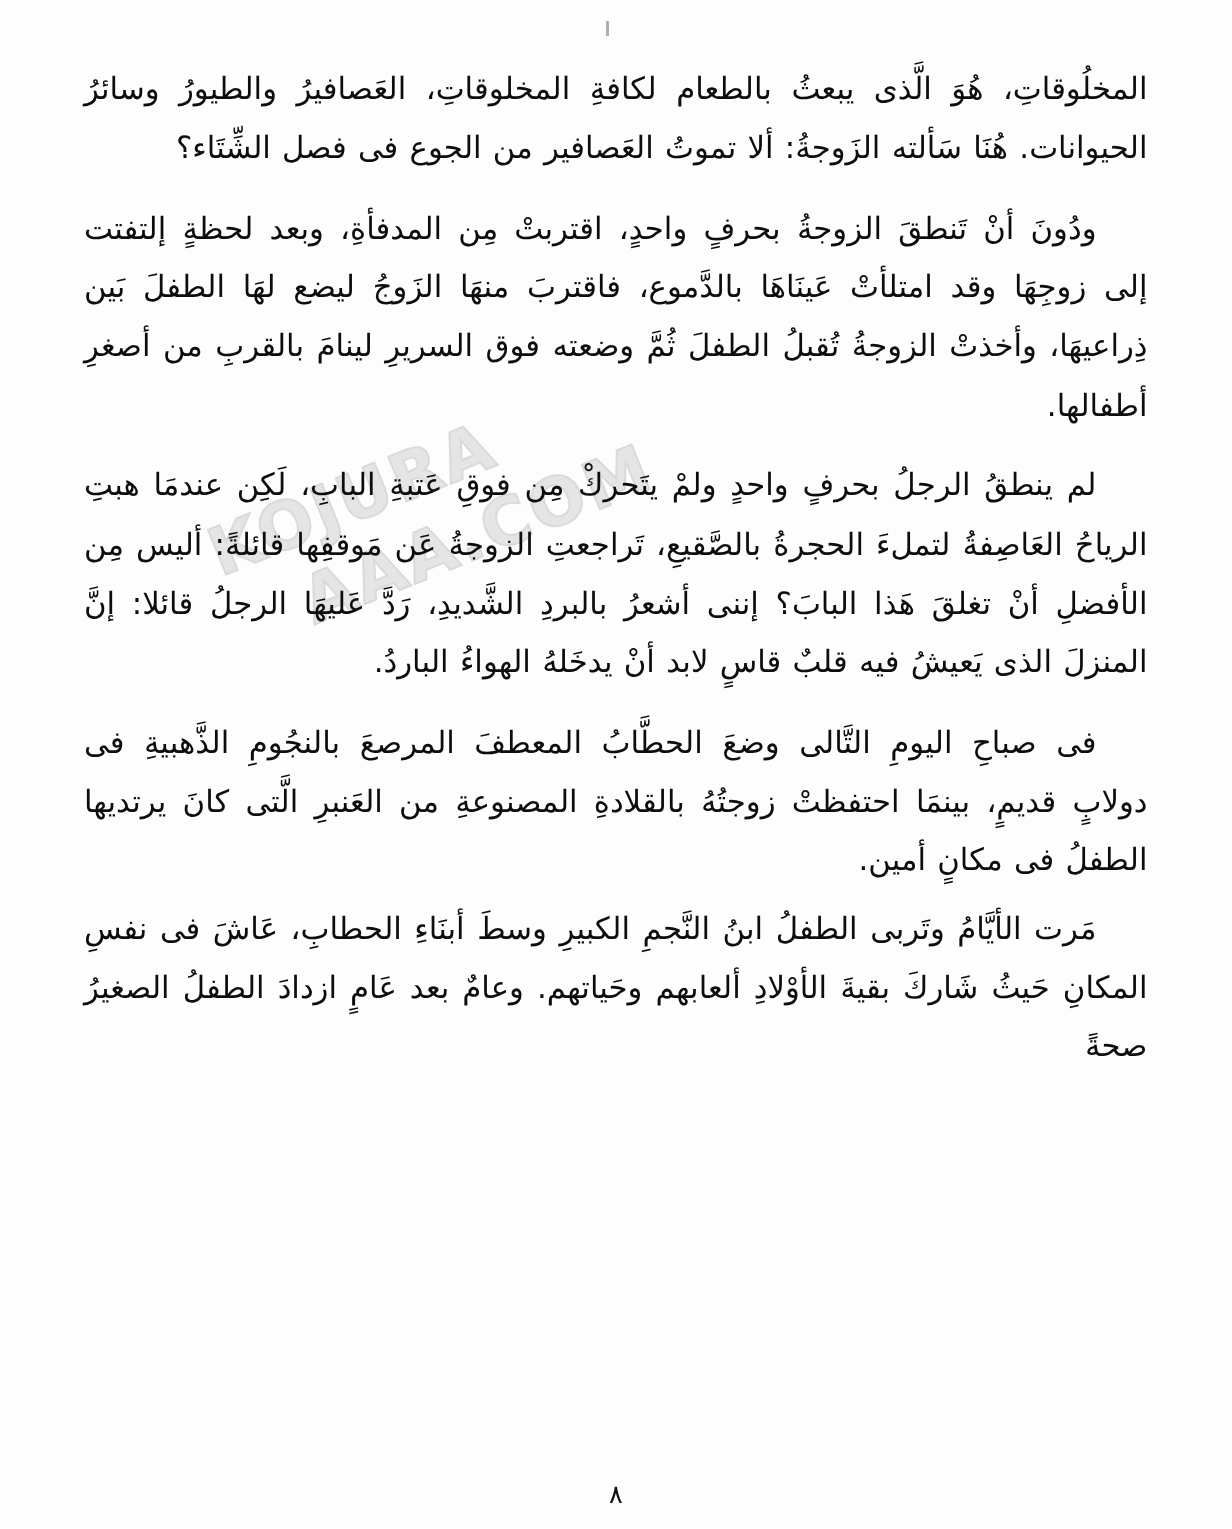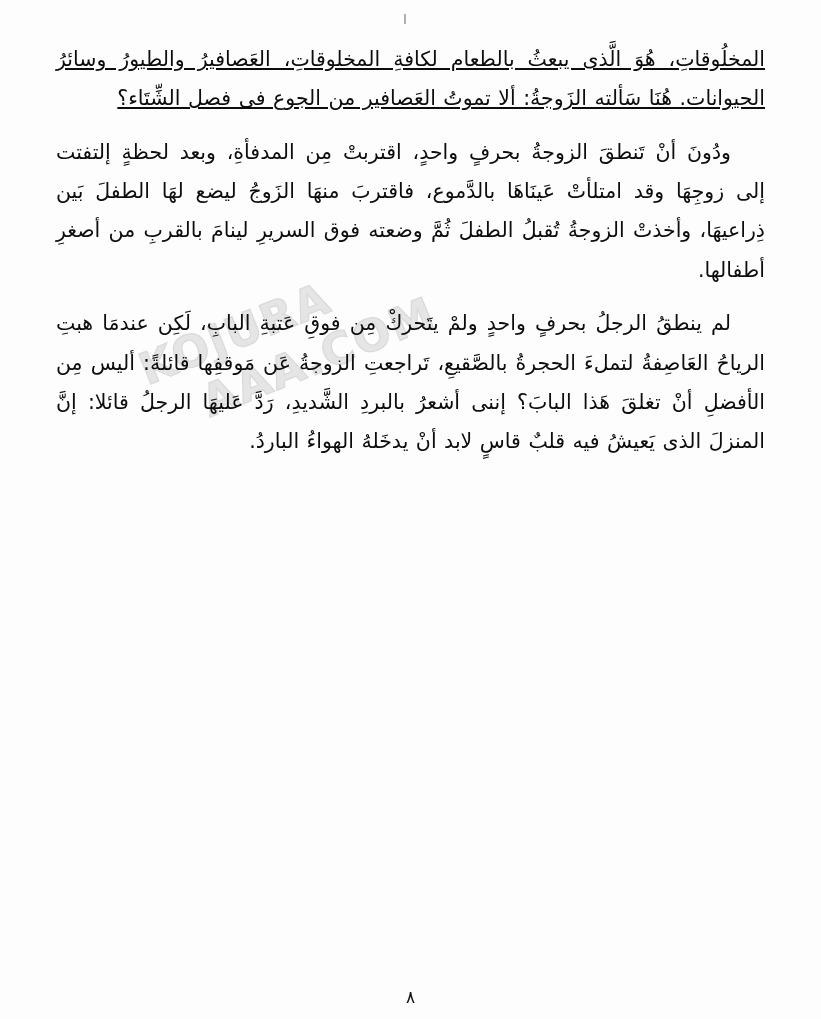--- a/index.html
+++ b/index.html
@@ -45,21 +45,20 @@
     line-height: 1.92;
     color: #0d0d0d;
     text-align: justify;
     text-align-last: right;
     letter-spacing: 0.1px;
     word-spacing: 1px;
     text-indent: 34px;
   }
   p.para.no-indent {
     text-indent: 0;
-    text-decoration: underline;
   }
   p.para.tight {
     margin-bottom: 6px;
   }
   .page-number {
     position: absolute;
     bottom: 12px;
     left: 0;
     right: 0;
     text-align: center;
@@ -112,16 +111,18 @@
 
   <div class="watermark">
     <div class="wm-text">KOJURA</div>
     <div class="wm-text wm-line2">AAA.COM</div>
   </div>
 
   <div class="text-column">
     <p class="para no-indent">المخلُوقاتِ، هُوَ الَّذى يبعثُ بالطعام لكافةِ المخلوقاتِ، العَصافيرُ والطيورُ وسائرُ الحيوانات. هُنَا سَألته الزَوجةُ: ألا تموتُ العَصافير من الجوع فى فصل الشِّتَاء؟</p>
     <p class="para">ودُونَ أنْ تَنطقَ الزوجةُ بحرفٍ واحدٍ، اقتربتْ مِن المدفأةِ، وبعد لحظةٍ إلتفتت إلى زوجِهَا وقد امتلأتْ عَينَاهَا بالدَّموع، فاقتربَ منهَا الزَوجُ ليضع لهَا الطفلَ بَين ذِراعيهَا، وأخذتْ الزوجةُ تُقبلُ الطفلَ ثُمَّ وضعته فوق السريرِ لينامَ بالقربِ من أصغرِ أطفالها.</p>
     <p class="para">لم ينطقُ الرجلُ بحرفٍ واحدٍ ولمْ يتَحركْ مِن فوقِ عَتبةِ البابِ، لَكِن عندمَا هبتِ الرياحُ العَاصِفةُ لتملءَ الحجرةُ بالصَّقيعِ، تَراجعتِ الزوجةُ عَن مَوقفِها قائلةً: أليس مِن الأفضلِ أنْ تغلقَ هَذا البابَ؟ إننى أشعرُ بالبردِ الشَّديدِ، رَدَّ عَليهَا الرجلُ قائلا: إنَّ المنزلَ الذى يَعيشُ فيه قلبٌ قاسٍ لابد أنْ يدخَلهُ الهواءُ الباردُ.</p>
+    <p class="para tight">فى صباحِ اليومِ التَّالى وضعَ الحطَّابُ المعطفَ المرصعَ بالنجُومِ الذَّهبيةِ فى دولابٍ قديمٍ، بينمَا احتفظتْ زوجتُهُ بالقلادةِ المصنوعةِ من العَنبرِ الَّتى كانَ يرتديها الطفلُ فى مكانٍ أمين.</p>
+    <p class="para">مَرت الأيَّامُ وتَربى الطفلُ ابنُ النَّجمِ الكبيرِ وسطَ أبنَاءِ الحطابِ، عَاشَ فى نفسِ المكانِ حَيثُ شَاركَ بقيةَ الأوْلادِ ألعابهم وحَياتهم. وعامٌ بعد عَامٍ ازدادَ الطفلُ الصغيرُ صحةً</p>
   </div>
 
   <div class="page-number">٨</div>
 </div>
 
 </body></html>

